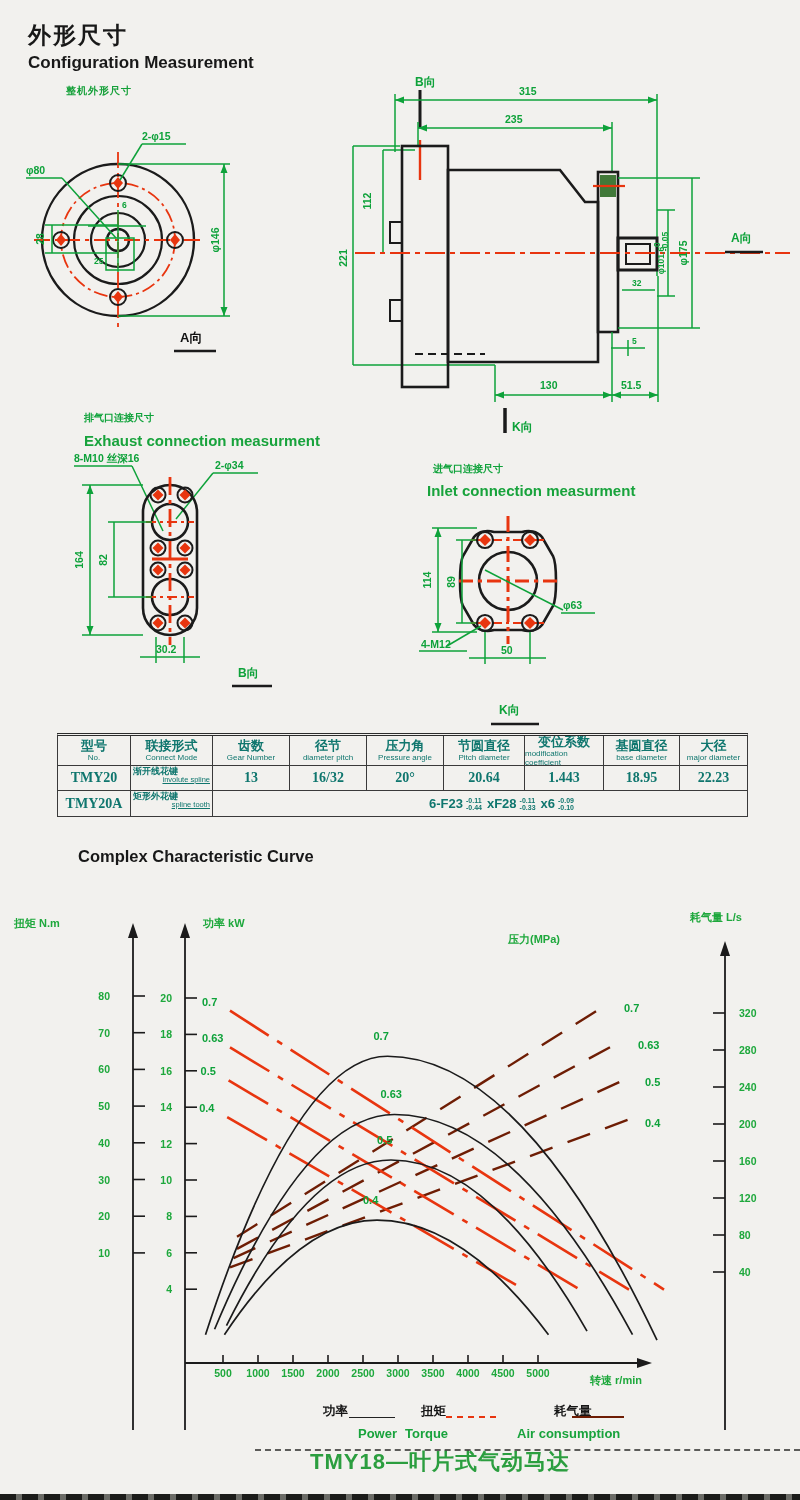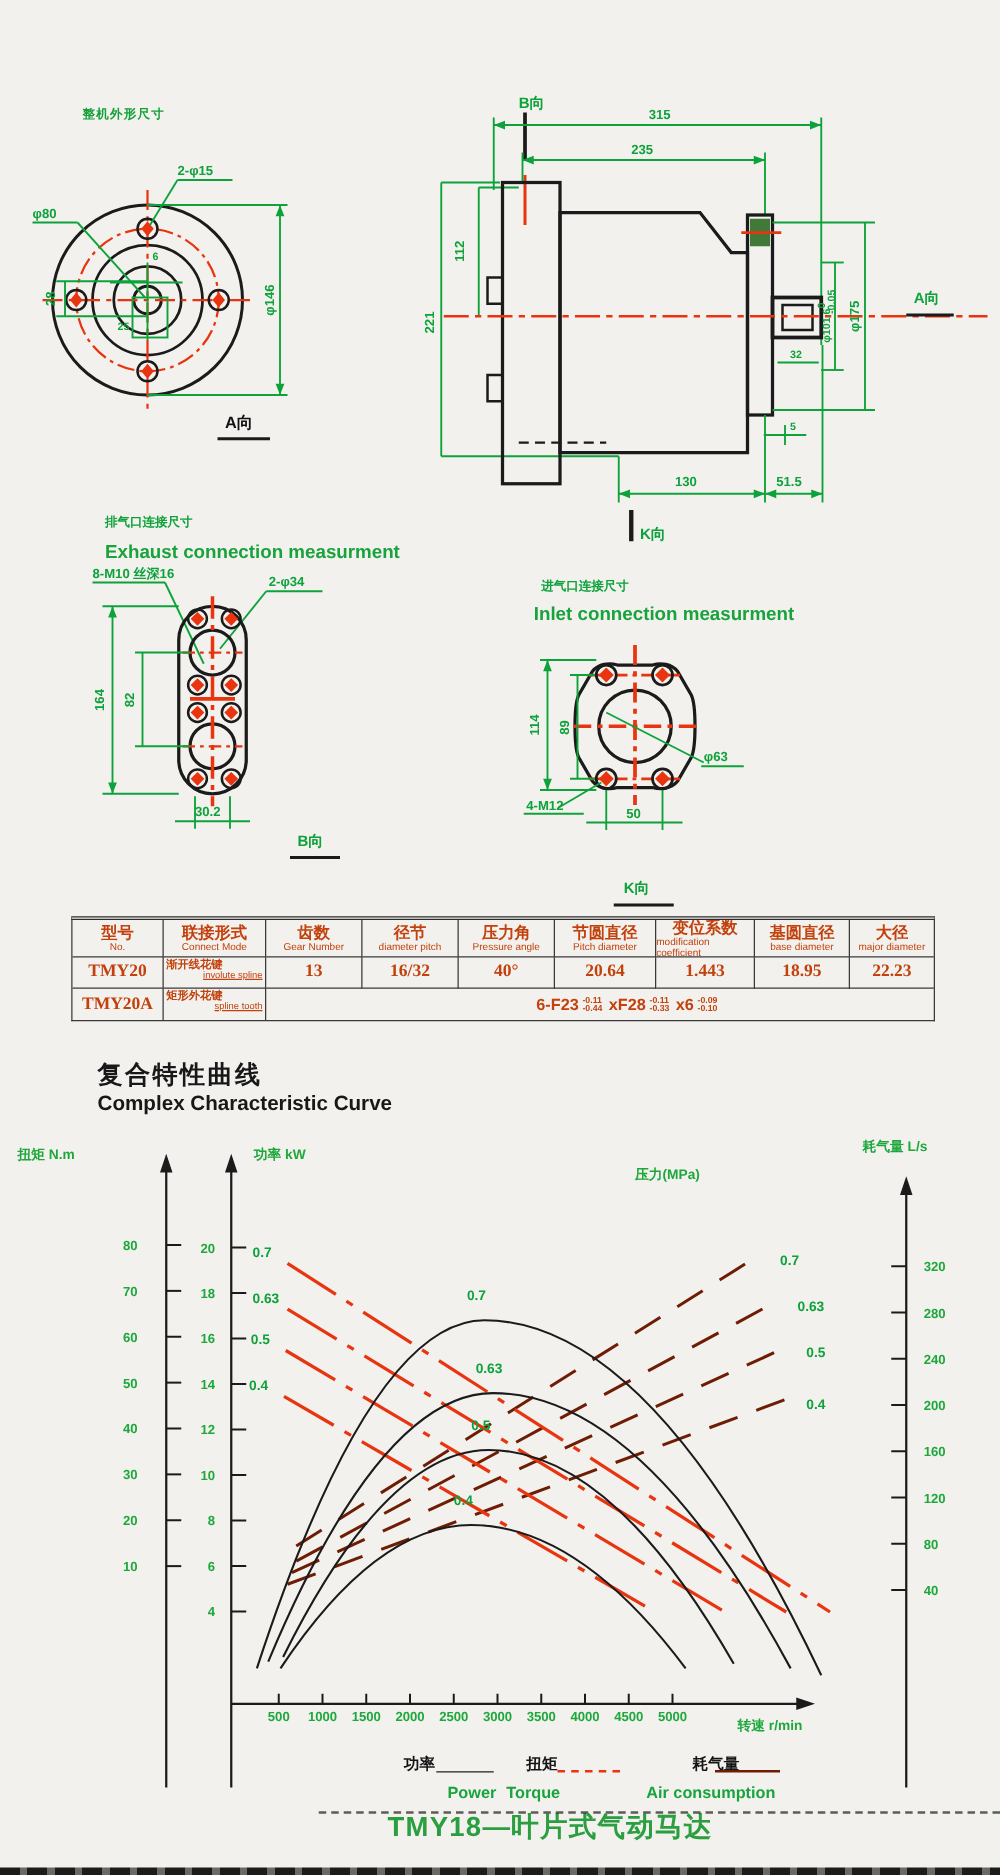--- a/index.html
+++ b/index.html
@@ -18,21 +18,21 @@
   .sect-en{fill:#18a33c;font-size:15px;font-weight:700;}
   .viewlabel{fill:#111;font-size:13px;font-weight:700;}
   .viewlabel-g{fill:#0ea23a;font-size:12px;font-weight:700;}
   .g{stroke:#0ea23a;stroke-width:1.5;fill:none;}
   .blk{stroke:#1b1b1b;fill:none;}
   .red{stroke:#e8350f;fill:none;}
   .rdia{fill:#e8350f;stroke:none;}
   
   .spec-table{display:grid;grid-template-columns:73px 82px 77px 77px 77px 81px 79px 76px 67px;
       grid-template-rows:30px 25px 25px;border:1.6px solid #3a3a3a;border-top:3.5px double #2c2c2c;
-      background:transparent;color:#c2410c;}
+      background:transparent;color:#0f766e;}
   .spec-table > div{border-right:1.3px solid #3a3a3a;border-bottom:1.3px solid #3a3a3a;
       display:flex;align-items:center;justify-content:center;flex-direction:column;overflow:hidden;}
   .spec-table > div.lastcol{border-right:none;}
   .spec-table > div.lastrow{border-bottom:none;}
   .th-zh{font-size:13px;font-weight:700;line-height:14px;}
   .th-en{font-size:8px;line-height:9px;}
   .td-val{font-size:14px;font-weight:700;font-family:Liberation Serif, serif;}
   .cm-cell{align-items:flex-start !important;justify-content:flex-start !important;padding:1px 2px;}
   .cm-zh{font-size:9px;font-weight:700;line-height:9px;}
   .cm-en{font-size:7.5px;line-height:8px;align-self:flex-end;text-decoration:underline;}
@@ -51,20 +51,24 @@
   .lg-en{font-size:13px;font-weight:700;color:#18a33c;}
   .footer-title{font-size:22px;font-weight:700;color:#2b9e3f;letter-spacing:1px;}
   .foldline{border-top:2.5px dashed #2b2b28;opacity:.75;}
   .bottomstrip{background:repeating-linear-gradient(90deg,#1c1c1a 0 16px,#6b6b66 16px 22px);}
 </style>
 </head>
 <body>
 
 <div class="sheet">
 
+  <div class="abs" style="left:28px;top:20px;">
+    <div class="h-zh">外形尺寸</div>
+    <div class="h-en">Configuration Measurement</div>
+  </div>
   <div class="abs green-note" style="left:66px;top:84px;">整机外形尺寸</div>
 
   <svg class="abs" style="left:18px;top:126px;" width="245" height="255" viewBox="0 0 245 255">
     <circle cx="100" cy="114" r="76" class="blk" stroke-width="2.4"></circle>
     <circle cx="100" cy="114" r="57" class="red" stroke-width="1.8" stroke-dasharray="14 4 3 4"></circle>
     <circle cx="100" cy="114" r="44" class="blk" stroke-width="2.2"></circle>
     <circle cx="100" cy="114" r="27" class="blk" stroke-width="2.2"></circle>
     <circle cx="100" cy="114" r="11" class="blk" stroke-width="2.4"></circle>
     <line x1="16" y1="114" x2="184" y2="114" class="red" stroke-width="1.8" stroke-dasharray="16 5 4 5"></line>
     <line x1="100" y1="26" x2="100" y2="202" class="red" stroke-width="1.8" stroke-dasharray="16 5 4 5"></line>
@@ -303,21 +307,21 @@
         <span class="th-en">major diameter</span>
       </div>
 
     <div class="td-val">TMY20</div>
     <div class="cm-cell">
         <span class="cm-zh">渐开线花键</span>
         <span class="cm-en">involute spline</span>
       </div>
     <div class="td-val">13</div>
     <div class="td-val">16/32</div>
-    <div class="td-val">40°</div>
+    <div class="td-val">20°</div>
     <div class="td-val">20.64</div>
     <div class="td-val">1.443</div>
     <div class="td-val">18.95</div>
     <div class="td-val lastcol">22.23</div>
 
     <div class="td-val lastrow">TMY20A</div>
     <div class="cm-cell lastrow">
         <span class="cm-zh">矩形外花键</span>
         <span class="cm-en">spline tooth</span>
       </div>
@@ -334,21 +338,20 @@
         </span>
       <span>x6</span>
       <span class="tolstack">
           <span>-0.09</span>
           <span>-0.10</span>
         </span>
     </div>
   </div>
 
   <div class="abs" style="left:78px;top:846px;">
-    <div class="c-zh">复合特性曲线</div>
     <div class="c-en">Complex Characteristic Curve</div>
   </div>
 
   <svg id="chart-svg" class="abs" style="left:0;top:905px;" width="800" height="535" viewBox="0 0 800 535">
       <line x1="133" y1="30" x2="133" y2="525" stroke="#1b1b1b" stroke-width="1.8"></line>
       <path d="M133,18 L128,33 L138,33 Z" fill="#1b1b1b"></path>
       <line x1="185" y1="30" x2="185" y2="525" stroke="#1b1b1b" stroke-width="1.8"></line>
       <path d="M185,18 L180,33 L190,33 Z" fill="#1b1b1b"></path>
       <line x1="725" y1="48" x2="725" y2="525" stroke="#1b1b1b" stroke-width="1.8"></line>
       <path d="M725,36 L720,51 L730,51 Z" fill="#1b1b1b"></path>

